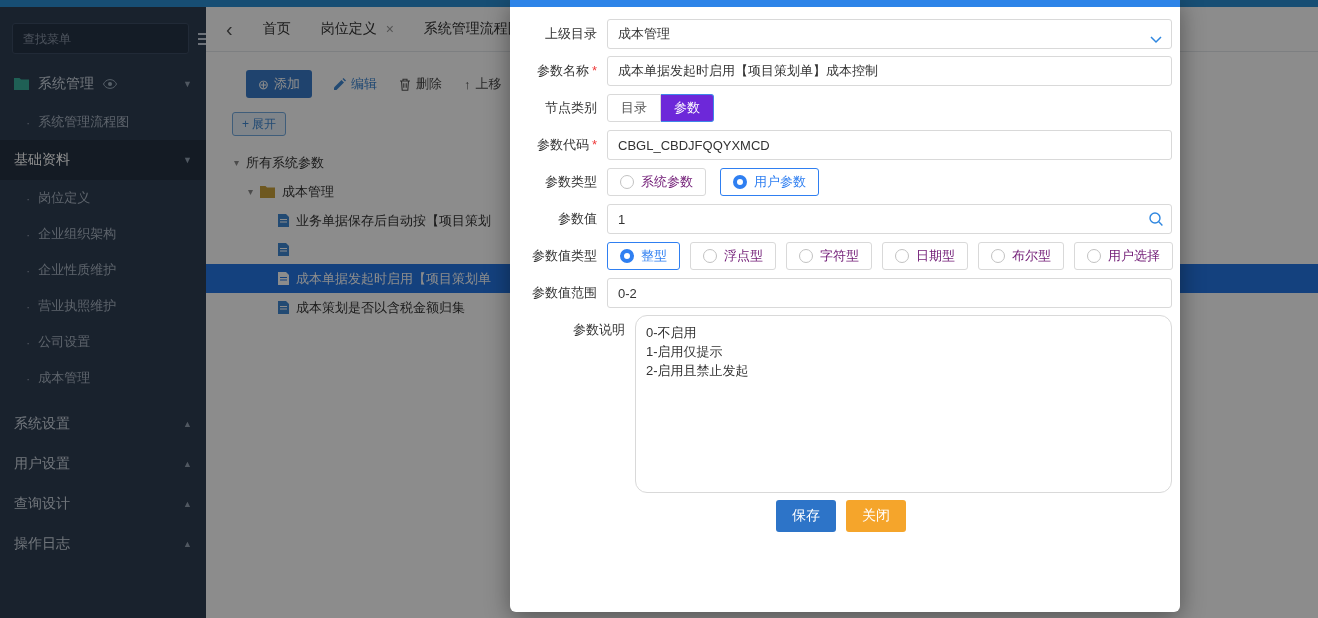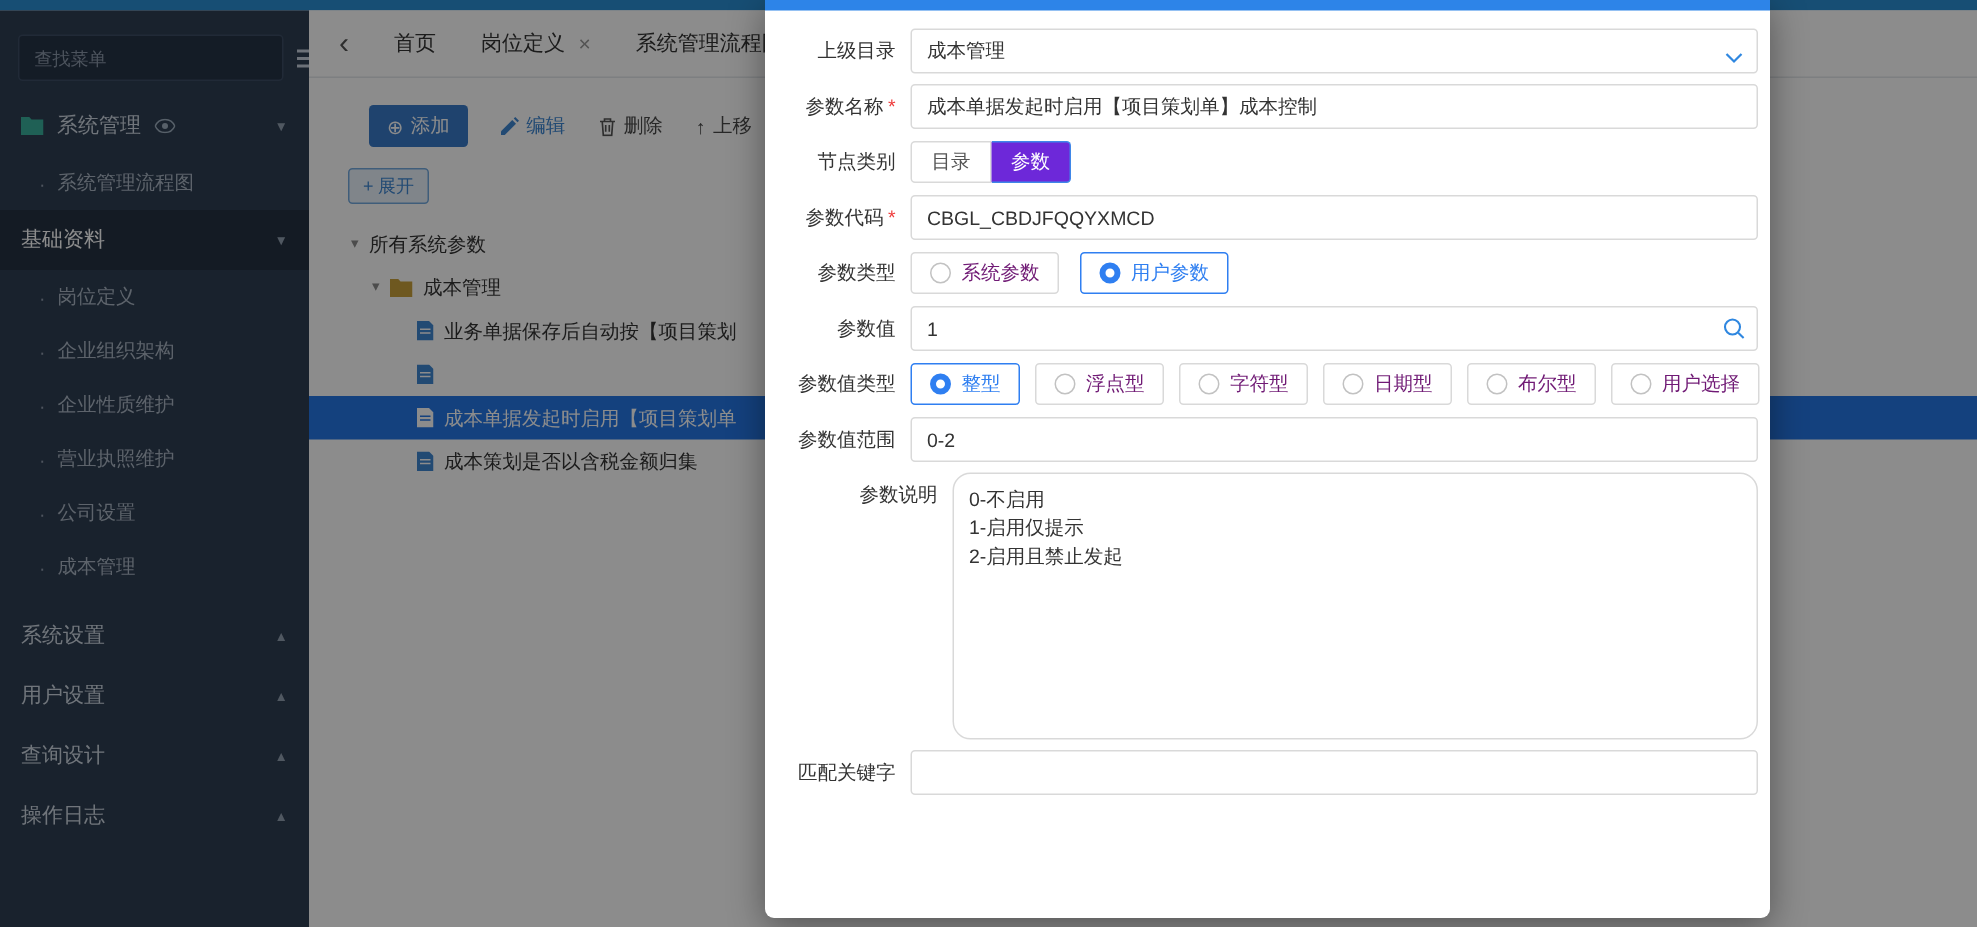--- a/index.html
+++ b/index.html
@@ -415,25 +415,21 @@
       <div class="flabel">
         <span>参数说明</span>
       </div>
       <div class="fctrl">
         <textarea class="tarea" style="">0-不启用
 1-启用仅提示
 2-启用且禁止发起</textarea>
       </div>
     </div>
 
-    <div class="frow">
-      <div class="flabel">
-        <span>匹配关键字</span>
-      </div>
-      <div class="fctrl">
-        <input class="tinput" value="" style="">
-      </div>
-    </div>
-
-
+
+
+    <div class="btnrow">
+      <button class="btn-save">保存</button>
+      <button class="btn-close">关闭</button>
+    </div>
 
   </div>
 </section>
 
 </body></html>

